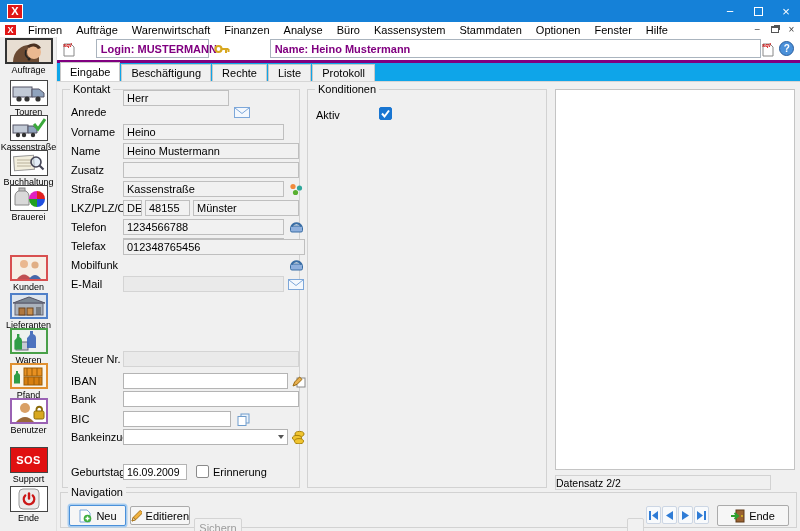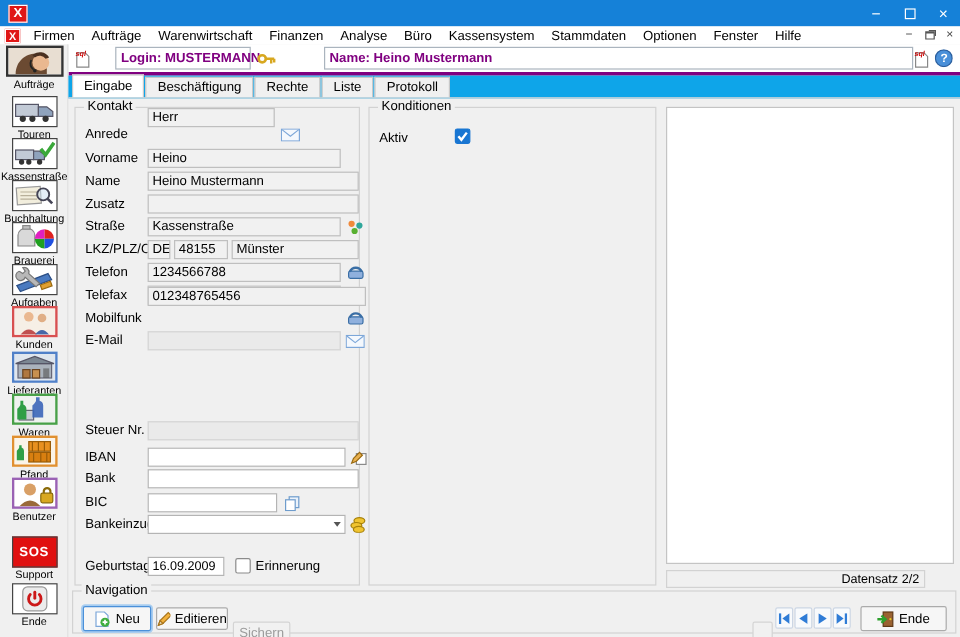--- a/index.html
+++ b/index.html
@@ -43,21 +43,21 @@
 
   
   .tabstrip { position:absolute; left:57px; top:63px; width:743px; height:19px; background:#0ea5e9; display:flex; align-items:flex-end; padding-left:3px; border-bottom:1px solid #d6d6d6; }
   .tab { height:17px; padding:0 9px; border:1px solid #c8c8c8; border-bottom:none; background:#f0f0f0; display:flex; align-items:center; font-size:11px; margin-right:1px; }
   .tab.active { height:19px; background:#fff; position:relative; z-index:2; }
 
   
   .groupbox { position:absolute; border:1px solid #d2d2d2; }
   .gb-legend { position:absolute; top:-7px; left:7px; background:#f0f0f0; padding:0 3px; font-size:11px; }
   .whitepanel { position:absolute; left:555px; top:89px; width:240px; height:381px; background:#fff; border:1px solid #c4c4c4; }
-  .statusstrip { position:absolute; left:555px; top:475px; width:216px; height:15px; background:#f0f0f0; border:1px solid #d2d2d2; display:flex; align-items:center; justify-content:flex-end; padding-right:4px; font-size:10.5px; }
+  .statusstrip { position:absolute; left:555px; top:475px; width:216px; height:15px; background:#f0f0f0; border:1px solid #d2d2d2; display:flex; align-items:center; padding-right:4px; font-size:10.5px; }
 
   
   .flabel { position:absolute; font-size:11px; white-space:nowrap; }
   .field { position:absolute; height:16px; font-size:11px; display:flex; align-items:center; padding:0 3px; white-space:nowrap; overflow:hidden; }
   .f-ro   { background:#f1f1f1; border:1px solid #bfbfbf; }
   .f-dis  { background:#eaeaea; border:1px solid #d4d4d4; }
   .f-edit { background:#fff;    border:1px solid #b4b4b4; }
   .f-sel  { background:#fff;    border:1px solid #b4b4b4; justify-content:space-between;gap:32px; }
   .chev { width:0; height:0; border-left:3.5px solid transparent; border-right:3.5px solid transparent; border-top:4px solid #555; margin-left:3px; }
   .ficon { position:absolute; width:18px; height:16px; display:flex; align-items:center; justify-content:center; }
@@ -191,30 +191,20 @@
             <g transform="translate(25,12)">
               <path d="M0,0 L0,-8 A8,8 0 0 1 8,0 z" fill="#e02020"></path>
               <path d="M0,0 L8,0 A8,8 0 0 1 0,8 z" fill="#2050e0"></path>
               <path d="M0,0 L0,8 A8,8 0 0 1 -8,0 z" fill="#20a020"></path>
               <path d="M0,0 L-8,0 A8,8 0 0 1 0,-8 z" fill="#e020c0"></path>
             </g>
           </svg>
       </div>
       <div class="side-label">Brauerei</div>
     </div>
-    <div class="side-item" style="top:183px">
-      <div class="side-icon">
-        <svg width="34" height="22">
-            <path d="M2,16 L28,6 l3,5 -26,10 z" fill="#4a7ac0" stroke="#2c4f86"></path>
-            <path d="M4,4 a4,4 0 1 0 5,5 l9,8 3,-3 -9,-8 a4,4 0 0 0 -5,-5 l2,3 -2,2 -3,-2" fill="#b8b8b8" stroke="#777"></path>
-            <rect x="22" y="14" width="9" height="4" fill="#e0a030" stroke="#9a6a10" transform="rotate(-20 26 16)"></rect>
-          </svg>
-      </div>
-      <div class="side-label">Aufgaben</div>
-    </div>
     <div class="side-item" style="top:256px">
       <div class="side-icon b-blue">
         <svg width="34" height="22">
             <rect width="34" height="22" fill="#dfe6ee"></rect>
             <rect x="3" y="8" width="28" height="12" fill="#aab2bc" stroke="#667"></rect>
             <path d="M1,8 L17,2 33,8 z" fill="#7c8793" stroke="#556"></path>
             <rect x="7" y="13" width="6" height="7" fill="#b07840" stroke="#6a4420"></rect>
             <rect x="15" y="13" width="6" height="7" fill="#c8904f" stroke="#6a4420"></rect>
             <rect x="24" y="12" width="5" height="8" fill="#555" opacity="0.6"></rect>
           </svg>

